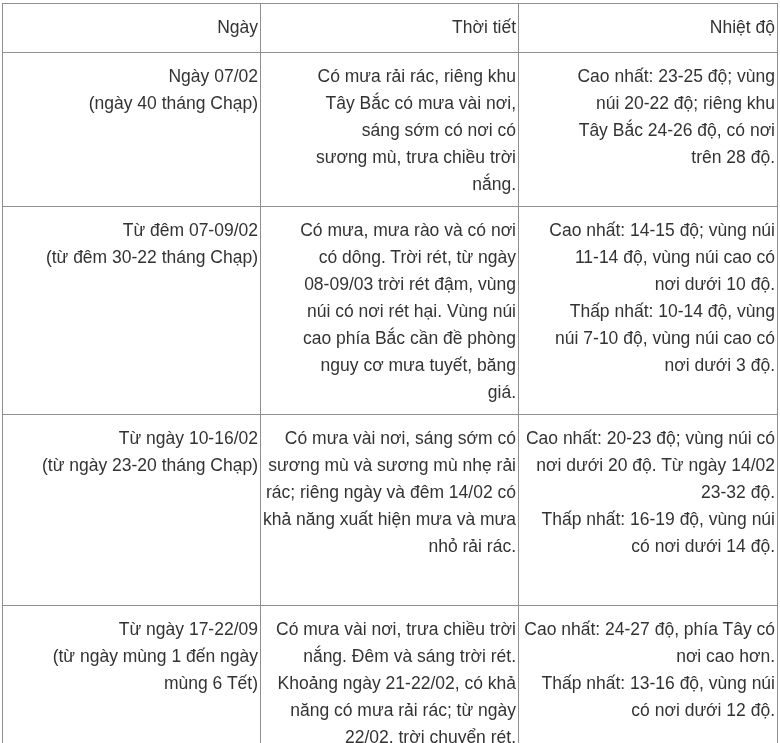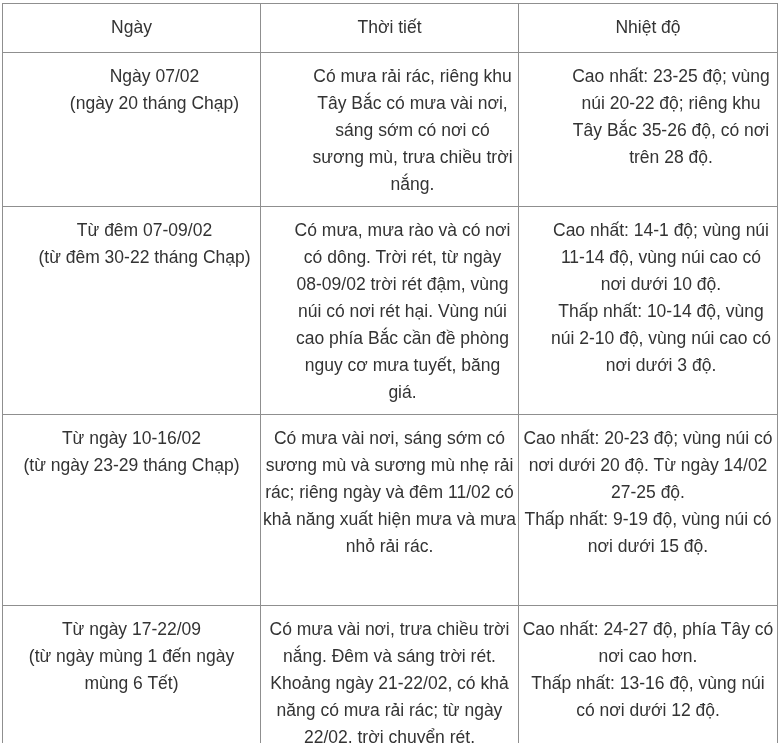--- a/index.html
+++ b/index.html
@@ -21,21 +21,21 @@
       top: 3px;
       width: 775px;
       border-collapse: collapse;
       table-layout: fixed;
       font-size: 17.5px;
       line-height: 27px;
     }
     .forecast-table td, .forecast-table th {
       border: 1.5px solid #8f8f8f;
       vertical-align: top;
-      text-align: center;
+      text-align: right;
       font-weight: normal;
       padding: 4px 2px 8px 2px;
       white-space: normal;
       word-wrap: break-word;
     }
     .forecast-table th {
       padding-top: 10px;
       padding-bottom: 10px;
       height: 28px;
     }
@@ -62,47 +62,47 @@
     <tr>
       <th>Ngày</th>
       <th>Thời tiết</th>
       <th>Nhiệt độ</th>
     </tr>
   </thead>
   <tbody>
     <tr class="r0">
       <td>
         <span class="line">Ngày 07/02</span>
-        <span class="line">(ngày 20 tháng Chạp)</span>
+        <span class="line">(ngày 40 tháng Chạp)</span>
       </td>
       <td>Có mưa rải rác, riêng khu Tây Bắc có mưa vài nơi, sáng sớm có nơi có sương mù, trưa chiều trời nắng.</td>
       <td>
-        <span class="line">Cao nhất: 23-25 độ; vùng núi 20-22 độ; riêng khu Tây Bắc 35-26 độ, có nơi trên 28 độ.</span>
+        <span class="line">Cao nhất: 23-25 độ; vùng núi 20-22 độ; riêng khu Tây Bắc 24-26 độ, có nơi trên 28 độ.</span>
       </td>
     </tr>
     <tr class="r1">
       <td>
         <span class="line">Từ đêm 07-09/02</span>
         <span class="line">(từ đêm 30-22 tháng Chạp)</span>
       </td>
-      <td>Có mưa, mưa rào và có nơi có dông. Trời rét, từ ngày 08-09/02 trời rét đậm, vùng núi có nơi rét hại. Vùng núi cao phía Bắc cần đề phòng nguy cơ mưa tuyết, băng giá.</td>
+      <td>Có mưa, mưa rào và có nơi có dông. Trời rét, từ ngày 08-09/03 trời rét đậm, vùng núi có nơi rét hại. Vùng núi cao phía Bắc cần đề phòng nguy cơ mưa tuyết, băng giá.</td>
       <td>
-        <span class="line">Cao nhất: 14-1 độ; vùng núi 11-14 độ, vùng núi cao có nơi dưới 10 độ.</span>
-        <span class="line">Thấp nhất: 10-14 độ, vùng núi 2-10 độ, vùng núi cao có nơi dưới 3 độ.</span>
+        <span class="line">Cao nhất: 14-15 độ; vùng núi 11-14 độ, vùng núi cao có nơi dưới 10 độ.</span>
+        <span class="line">Thấp nhất: 10-14 độ, vùng núi 7-10 độ, vùng núi cao có nơi dưới 3 độ.</span>
       </td>
     </tr>
     <tr class="r2">
       <td>
         <span class="line">Từ ngày 10-16/02</span>
-        <span class="line">(từ ngày 23-29 tháng Chạp)</span>
+        <span class="line">(từ ngày 23-20 tháng Chạp)</span>
       </td>
-      <td>Có mưa vài nơi, sáng sớm có sương mù và sương mù nhẹ rải rác; riêng ngày và đêm 11/02 có khả năng xuất hiện mưa và mưa nhỏ rải rác.</td>
+      <td>Có mưa vài nơi, sáng sớm có sương mù và sương mù nhẹ rải rác; riêng ngày và đêm 14/02 có khả năng xuất hiện mưa và mưa nhỏ rải rác.</td>
       <td>
-        <span class="line">Cao nhất: 20-23 độ; vùng núi có nơi dưới 20 độ. Từ ngày 14/02 27-25 độ.</span>
-        <span class="line">Thấp nhất: 9-19 độ, vùng núi có nơi dưới 15 độ.</span>
+        <span class="line">Cao nhất: 20-23 độ; vùng núi có nơi dưới 20 độ. Từ ngày 14/02 23-32 độ.</span>
+        <span class="line">Thấp nhất: 16-19 độ, vùng núi có nơi dưới 14 độ.</span>
       </td>
     </tr>
     <tr class="r3">
       <td>
         <span class="line">Từ ngày 17-22/09</span>
         <span class="line">(từ ngày mùng 1 đến ngày mùng 6 Tết)</span>
       </td>
       <td>Có mưa vài nơi, trưa chiều trời nắng. Đêm và sáng trời rét. Khoảng ngày 21-22/02, có khả năng có mưa rải rác; từ ngày 22/02, trời chuyển rét.</td>
       <td>
         <span class="line">Cao nhất: 24-27 độ, phía Tây có nơi cao hơn.</span>

